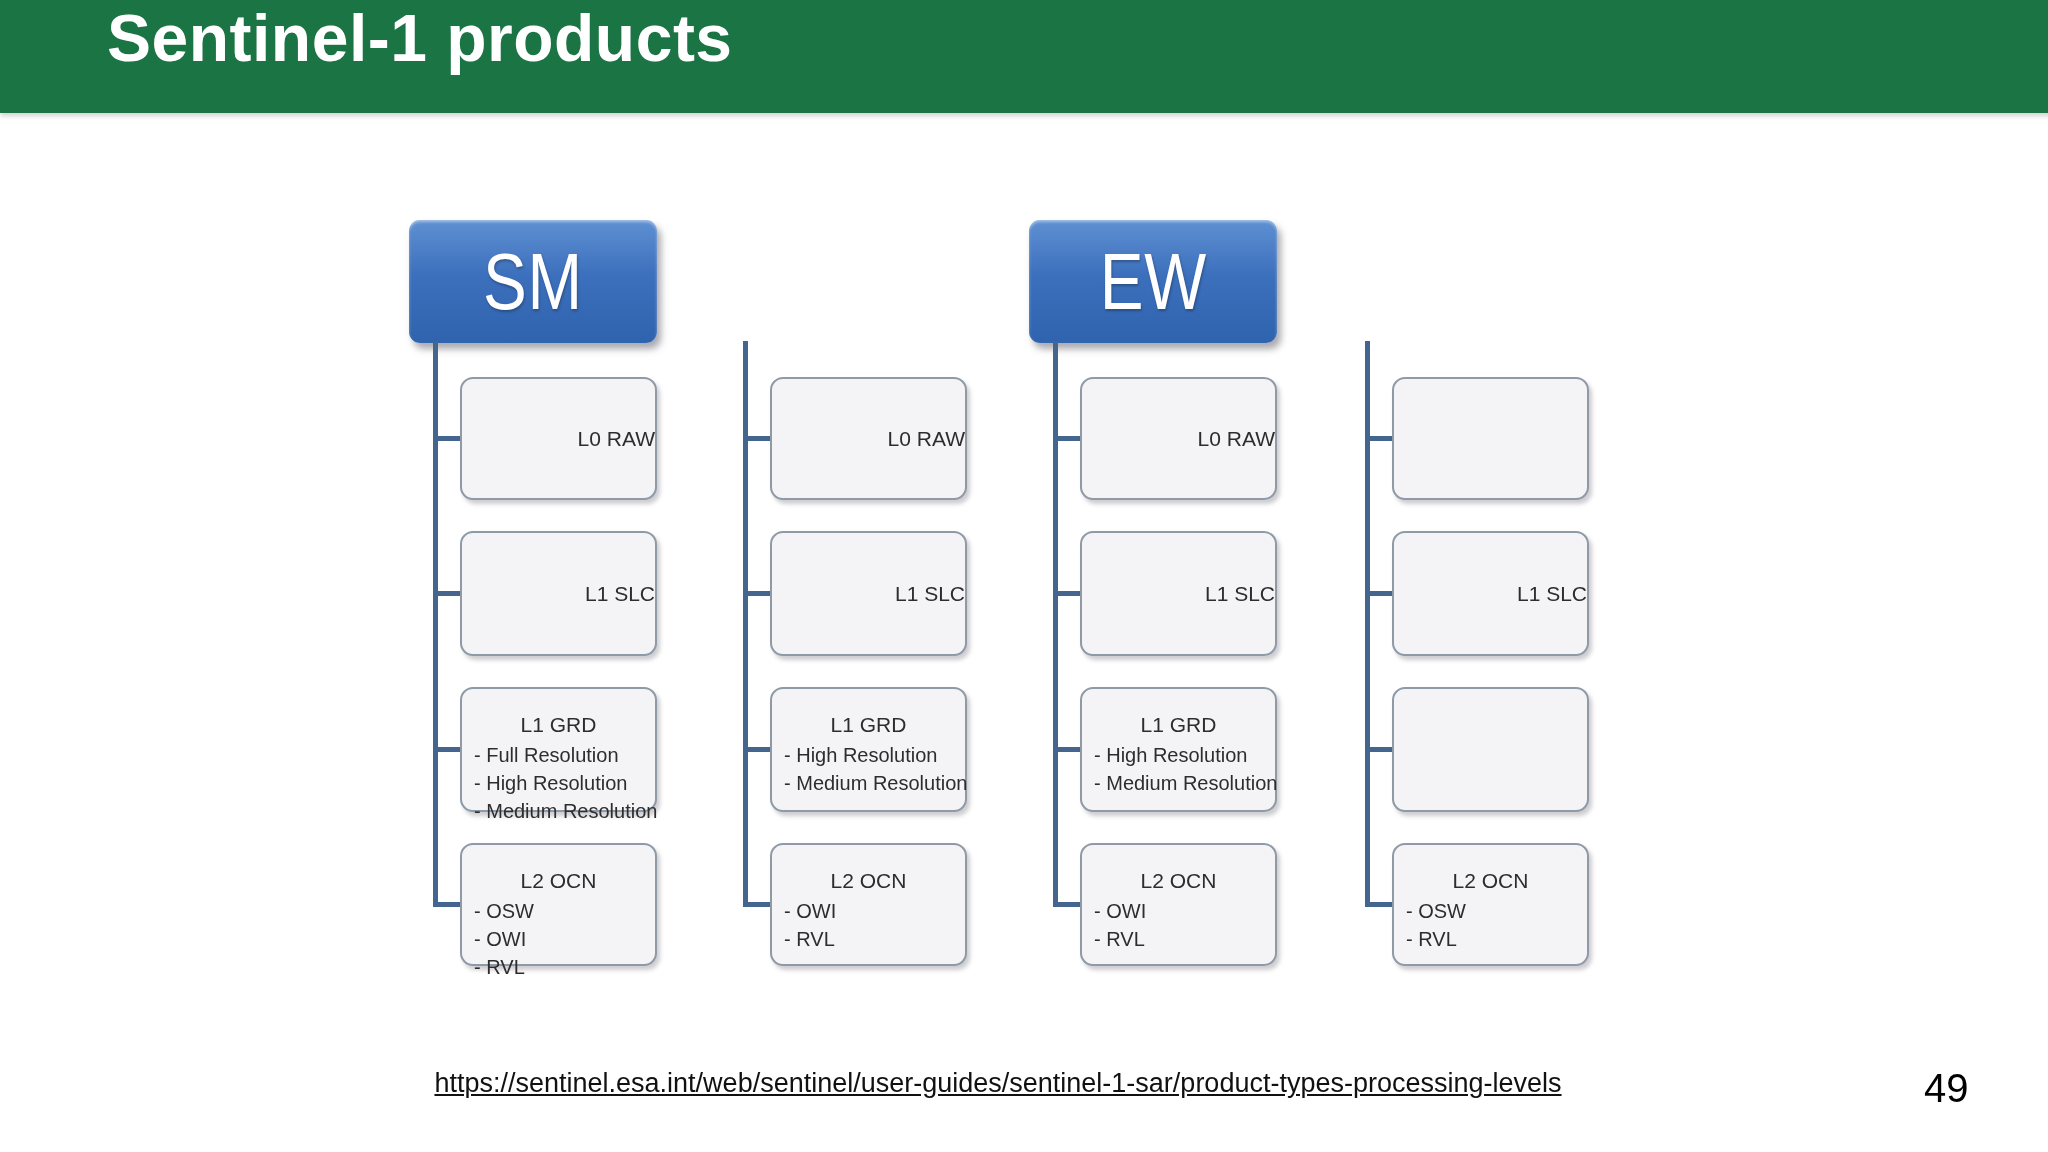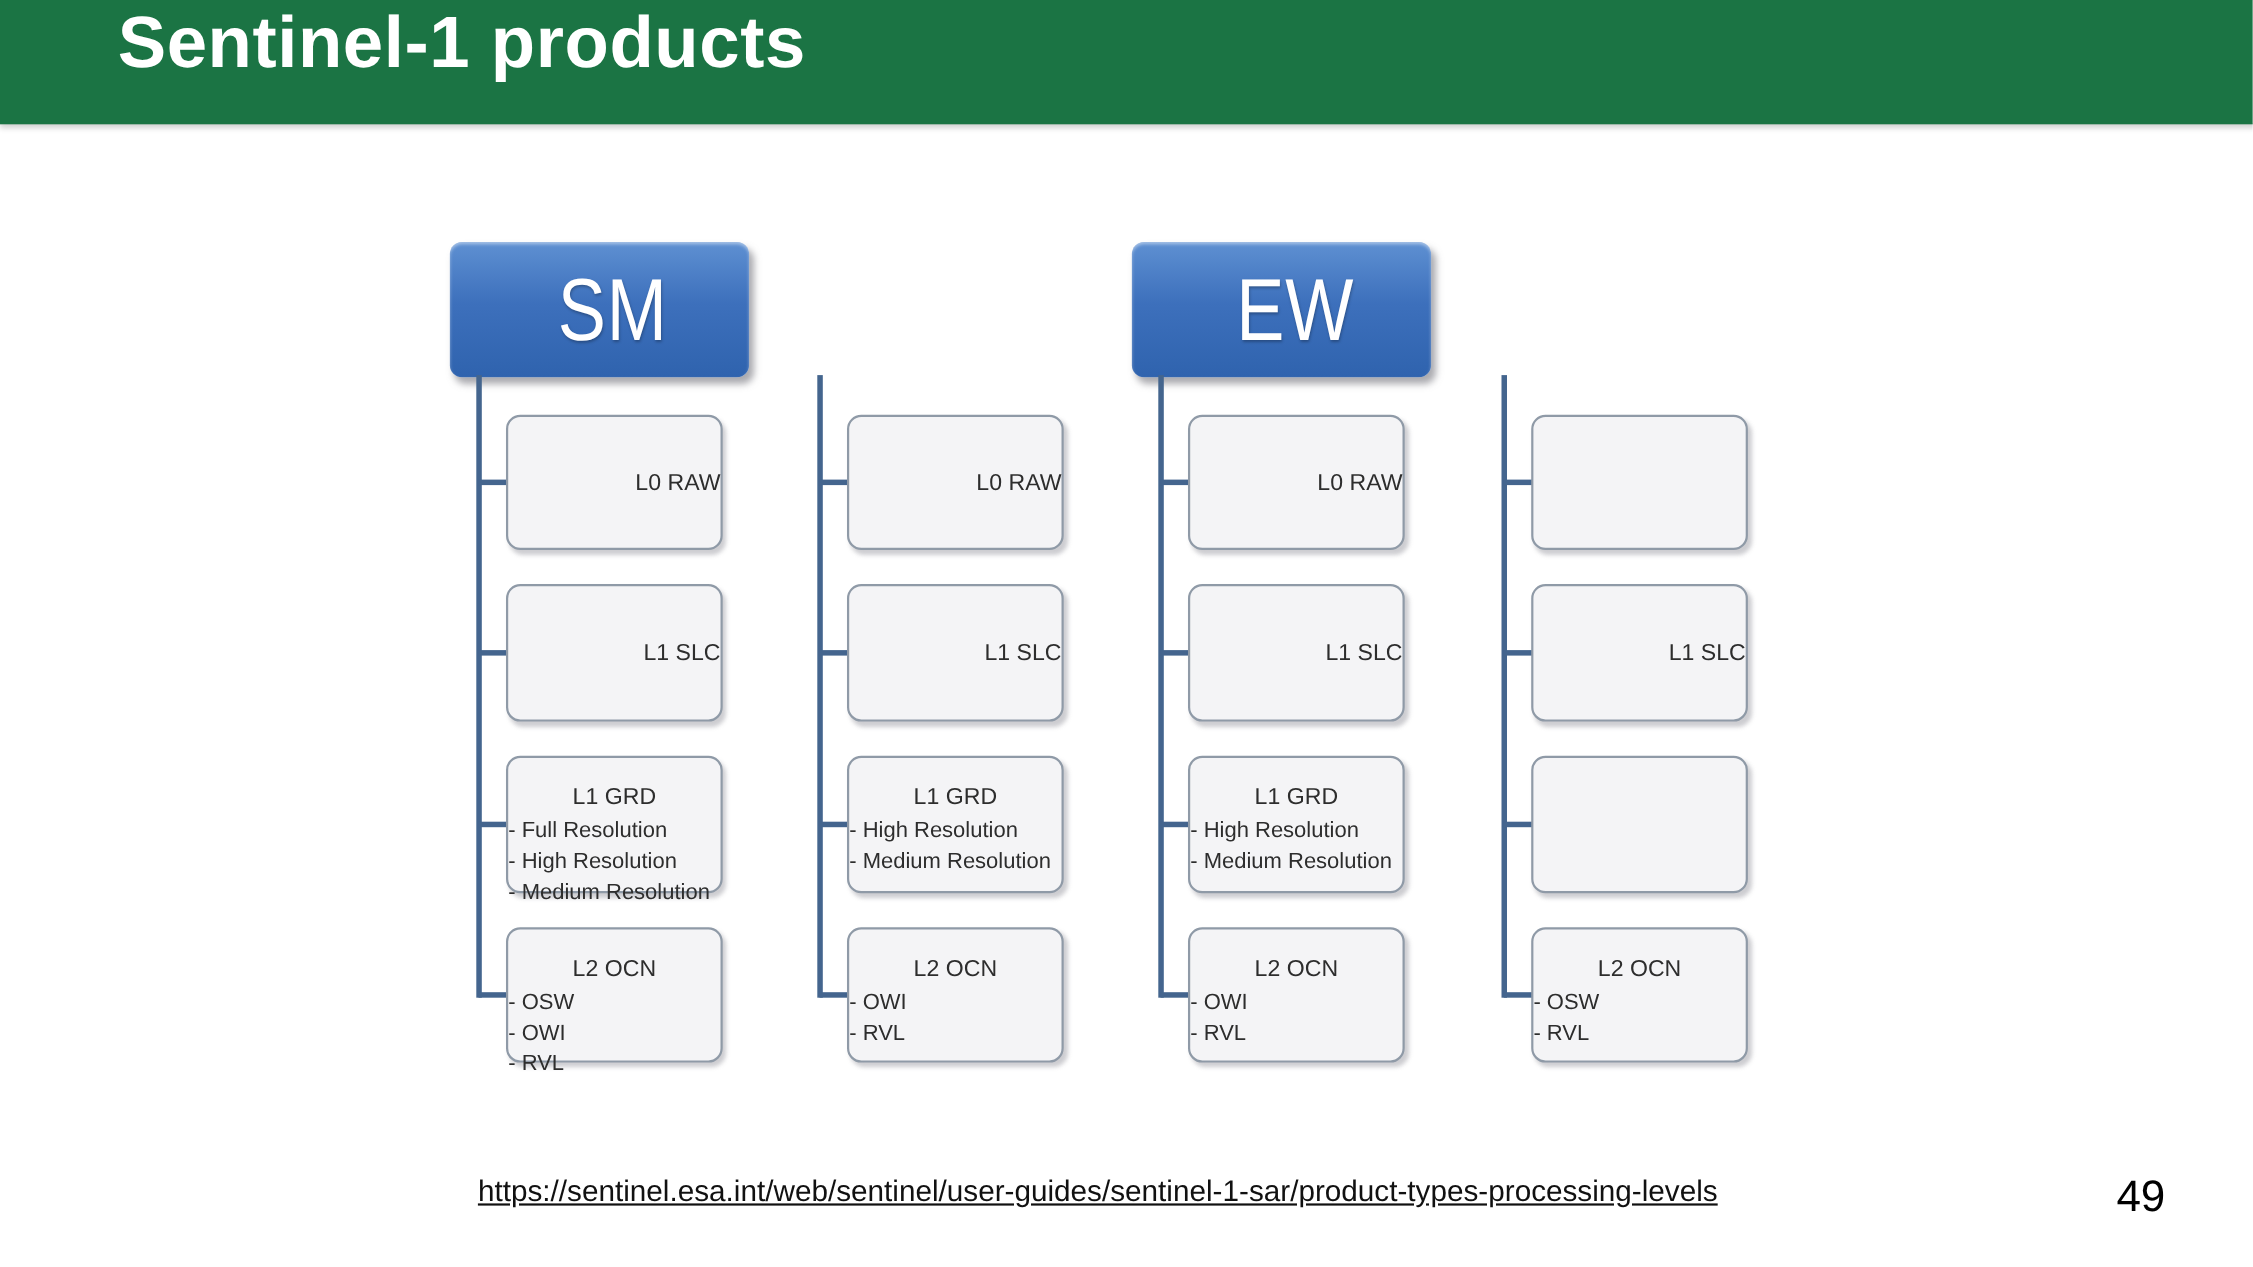--- a/index.html
+++ b/index.html
@@ -18,41 +18,41 @@
     color:#ffffff;font-size:66px;font-weight:700;padding-left:76px;
     letter-spacing:0.5px;white-space:nowrap;
   }
   
   .column{position:absolute;top:220px;width:248px;height:760px;}
   .col0{left:409px}.col1{left:719px}.col2{left:1029px}.col3{left:1341px}
   .mode-box{
     position:absolute;top:0;left:0;width:248px;height:123px;border-radius:11px;
     background:linear-gradient(180deg,#5e90d2 0%,#3d70bc 45%,#2f63ae 100%);
     box-shadow:4px 6px 7px rgba(100,100,110,0.55), inset 0 2px 3px rgba(255,255,255,0.45);
-    display:flex;align-items:center;justify-content:center;padding-left:24px;
+    display:flex;align-items:center;justify-content:center;
   }
   .mode-label{
     color:#ffffff;font-size:80px;font-weight:400;line-height:1;
     transform:scaleX(0.82);letter-spacing:1px;
     text-shadow:1px 2px 3px rgba(0,0,0,0.28);
   }
   .vline{position:absolute;left:24px;top:121px;width:5px;height:566px;background:#44658e;}
   .branch{position:absolute;left:26px;width:27px;height:5px;background:#44658e;}
   .br1{top:216px}.br2{top:371px}.br3{top:527px}.br4{top:682px}
   .pbox{
     position:absolute;left:51px;width:197px;box-sizing:border-box;
     background:#f4f4f6;border:2px solid #8f9aa7;border-radius:13px;
     box-shadow:3px 4px 4px rgba(130,130,140,0.4);color:#2d2d2d;
   }
   .r1{top:157px;height:123px}.r2{top:311px;height:125px}
   .r3{top:467px;height:125px}.r4{top:623px;height:123px}
   .solo{display:flex;align-items:center;justify-content:flex-end;}
   .ptitle-solo{font-size:21px;}
   .ptitle{font-size:21px;text-align:center;padding-top:24px;height:28px;line-height:24px;}
-  .pitem{font-size:20px;line-height:28px;padding-left:0;white-space:nowrap;}
+  .pitem{font-size:20px;line-height:28px;padding-left:12px;white-space:nowrap;}
   
   .source-link{
     position:absolute;top:1068px;left:998px;transform:translateX(-50%);
     font-size:27px;color:#111111;text-decoration:underline;white-space:nowrap;
   }
   .page-number{
     position:absolute;top:1066px;left:1924px;font-size:40px;color:#000000;
   }
 </style>
 </head>

